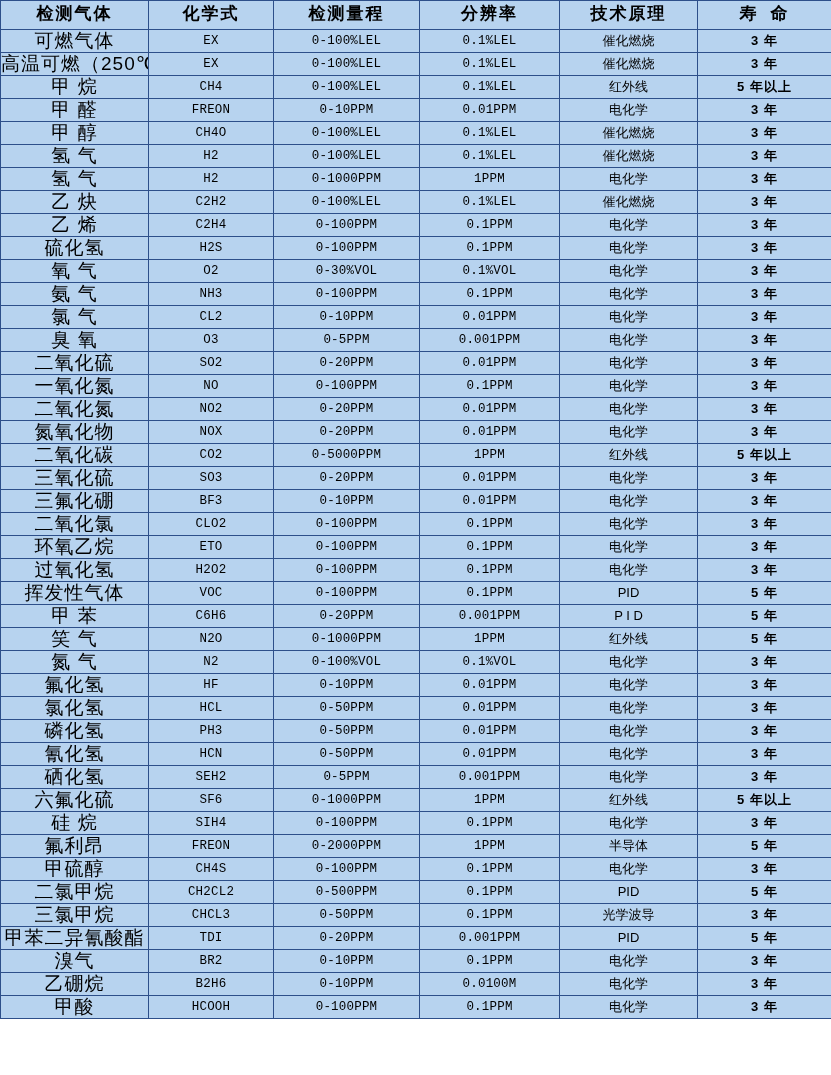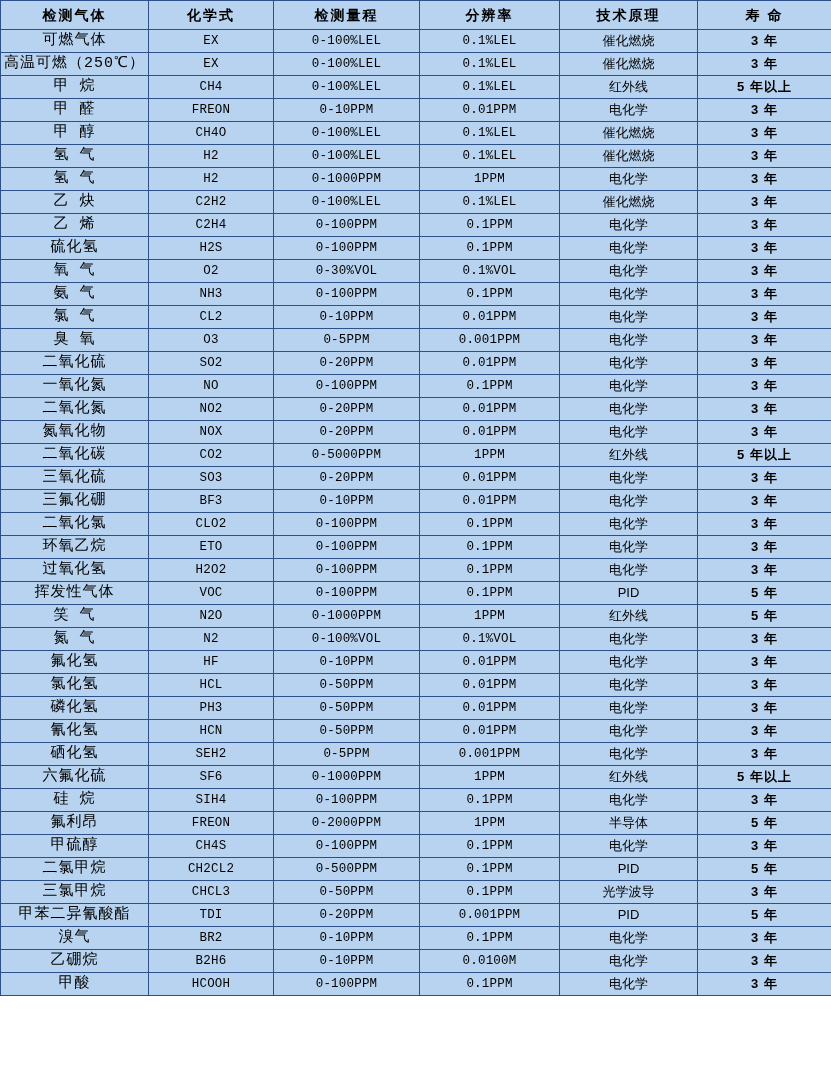--- a/index.html
+++ b/index.html
@@ -32,31 +32,31 @@
     background: #b7d3ef;
     padding: 0;
     height: 22px;
     line-height: 20px;
     overflow: hidden;
     white-space: nowrap;
   }
   table.gas-table thead th {
     height: 28px;
     line-height: 26px;
-    font-size: 14px;
+    font-size: 17px;
     font-weight: bold;
     letter-spacing: 2px;
+    font-family: Liberation Mono, monospace;
   }
   table.gas-table tbody td {
     font-size: 13px;
   }
   table.gas-table tbody td.col-name {
-    font-size: 15px;
+    font-size: 19px;
     letter-spacing: 1px;
-    font-family: Liberation Mono, monospace;
   }
   table.gas-table tbody td.col-formula,
   table.gas-table tbody td.col-range,
   table.gas-table tbody td.col-res {
     font-family: "Liberation Mono", "DejaVu Sans Mono", monospace;
     font-size: 12.5px;
     letter-spacing: 0.2px;
   }
   table.gas-table tbody td.col-life {
     letter-spacing: 1px;
@@ -280,20 +280,28 @@
       </tr>
       <tr>
         <td class="col-name">挥发性气体</td>
         <td class="col-formula">VOC</td>
         <td class="col-range">0-100PPM</td>
         <td class="col-res">0.1PPM</td>
         <td class="col-tech">PID</td>
         <td class="col-life">5 年</td>
       </tr>
       <tr>
+        <td class="col-name">甲 苯</td>
+        <td class="col-formula">C6H6</td>
+        <td class="col-range">0-20PPM</td>
+        <td class="col-res">0.001PPM</td>
+        <td class="col-tech">P I D</td>
+        <td class="col-life">5 年</td>
+      </tr>
+      <tr>
         <td class="col-name">笑 气</td>
         <td class="col-formula">N2O</td>
         <td class="col-range">0-1000PPM</td>
         <td class="col-res">1PPM</td>
         <td class="col-tech">红外线</td>
         <td class="col-life">5 年</td>
       </tr>
       <tr>
         <td class="col-name">氮 气</td>
         <td class="col-formula">N2</td>

